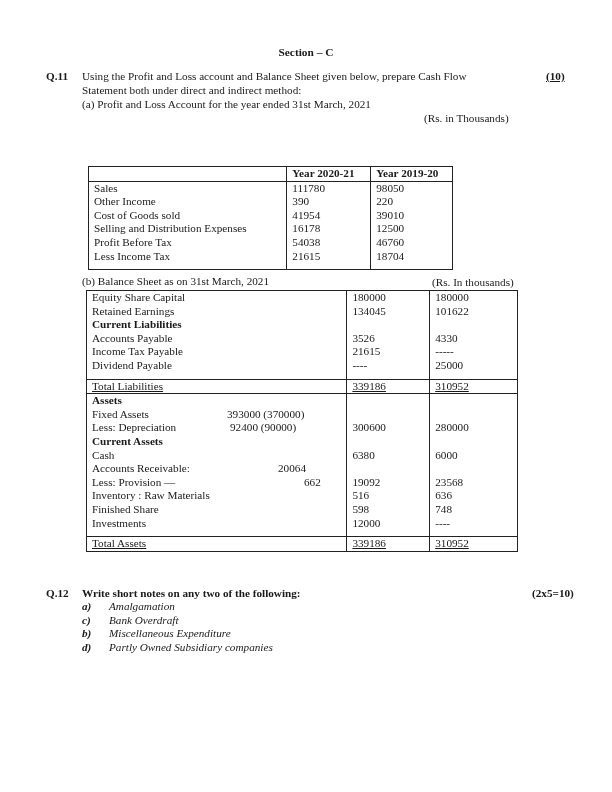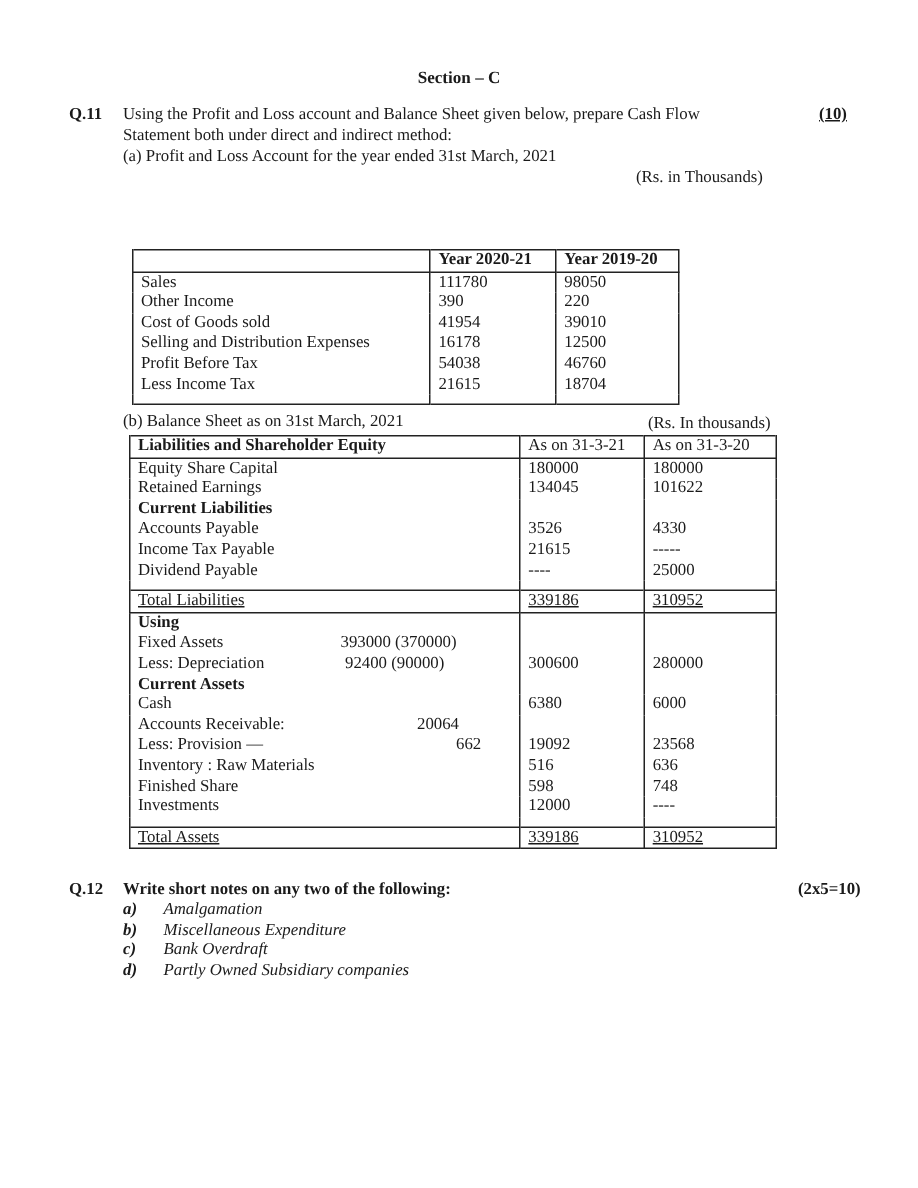--- a/index.html
+++ b/index.html
@@ -113,25 +113,20 @@
 <div class="abs" style="top:275px; left:82px;">(b) Balance Sheet as on 31st March, 2021</div>
 <div class="abs" style="top:276px; left:432px;">(Rs. In thousands)</div>
 
 <table class="fin" id="bs-table">
   <colgroup>
       <col class="c1">
       <col class="c2">
       <col class="c3">
     </colgroup>
   <tbody>
-      <tr class="hdr">
-    <td class="bold">Liabilities and Shareholder Equity</td>
-    <td>As on 31-3-21</td>
-    <td>As on 31-3-20</td>
-  </tr>
   <tr>
     <td>Equity Share Capital</td>
     <td>180000</td>
     <td>180000</td>
   </tr>
   <tr>
     <td>Retained Earnings</td>
     <td>134045</td>
     <td>101622</td>
   </tr>
@@ -159,21 +154,21 @@
         <td></td>
         <td></td>
         <td></td>
       </tr>
   <tr class="total">
     <td>Total Liabilities</td>
     <td>339186</td>
     <td>310952</td>
   </tr>
   <tr>
-    <td class="bold">Using</td>
+    <td class="bold">Assets</td>
     <td></td>
         <td></td>
   </tr>
   <tr>
     <td>
           <span class="sub">
       <span class="lbl">Fixed Assets</span>
       <span class="mid" style="left:135px;">393000 (370000)</span>
     </span>
         </td>
@@ -250,21 +245,21 @@
 
 <div class="abs qnum" style="top:587px; left:46px;">Q.12</div>
 <div class="abs bold" style="top:587px; left:82px;">Write short notes on any two of the following:</div>
 <div class="abs marks" style="top:587px; left:532px;">(2x5=10)</div>
 
 <div class="abs notes-list">
   <span class="item">
     <span class="letter">a)</span><span>Amalgamation</span>
   </span>
   <span class="item">
+    <span class="letter">c)</span><span>Bank Overdraft</span>
+  </span>
+  <span class="item">
     <span class="letter">b)</span><span>Miscellaneous Expenditure</span>
   </span>
   <span class="item">
-    <span class="letter">c)</span><span>Bank Overdraft</span>
-  </span>
-  <span class="item">
     <span class="letter">d)</span><span>Partly Owned Subsidiary companies</span>
   </span>
 </div>
 
 </body></html>

